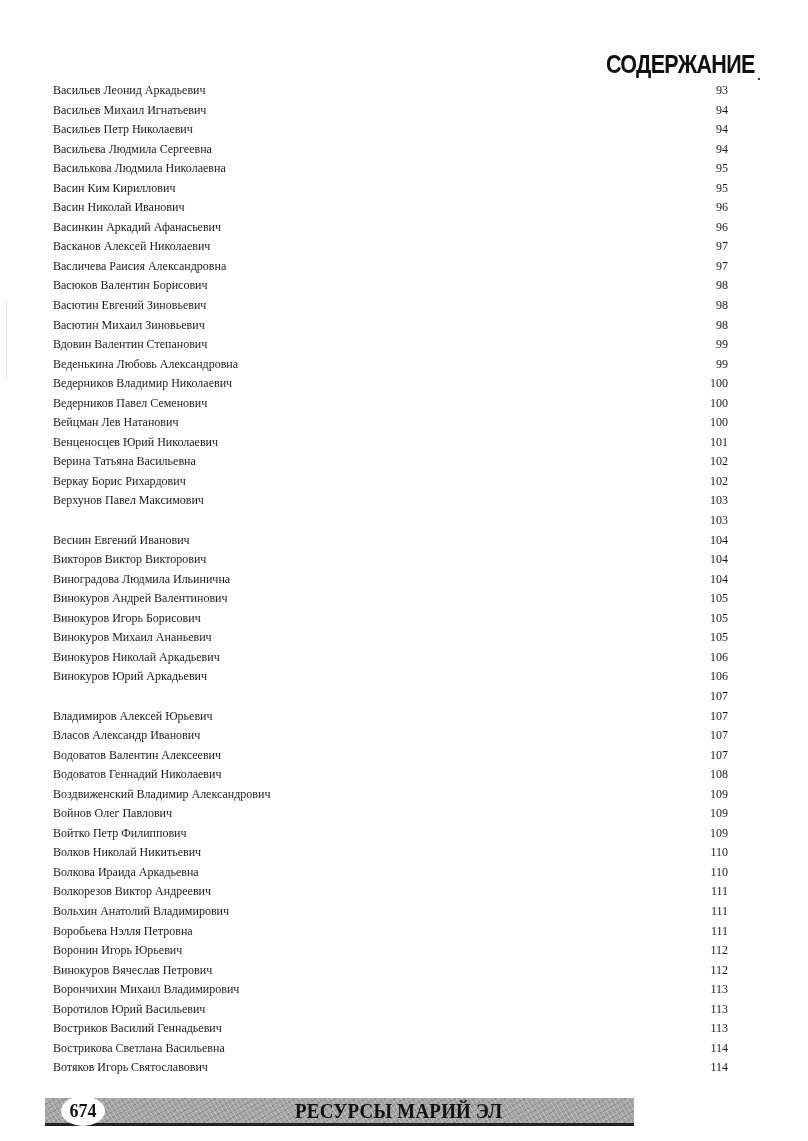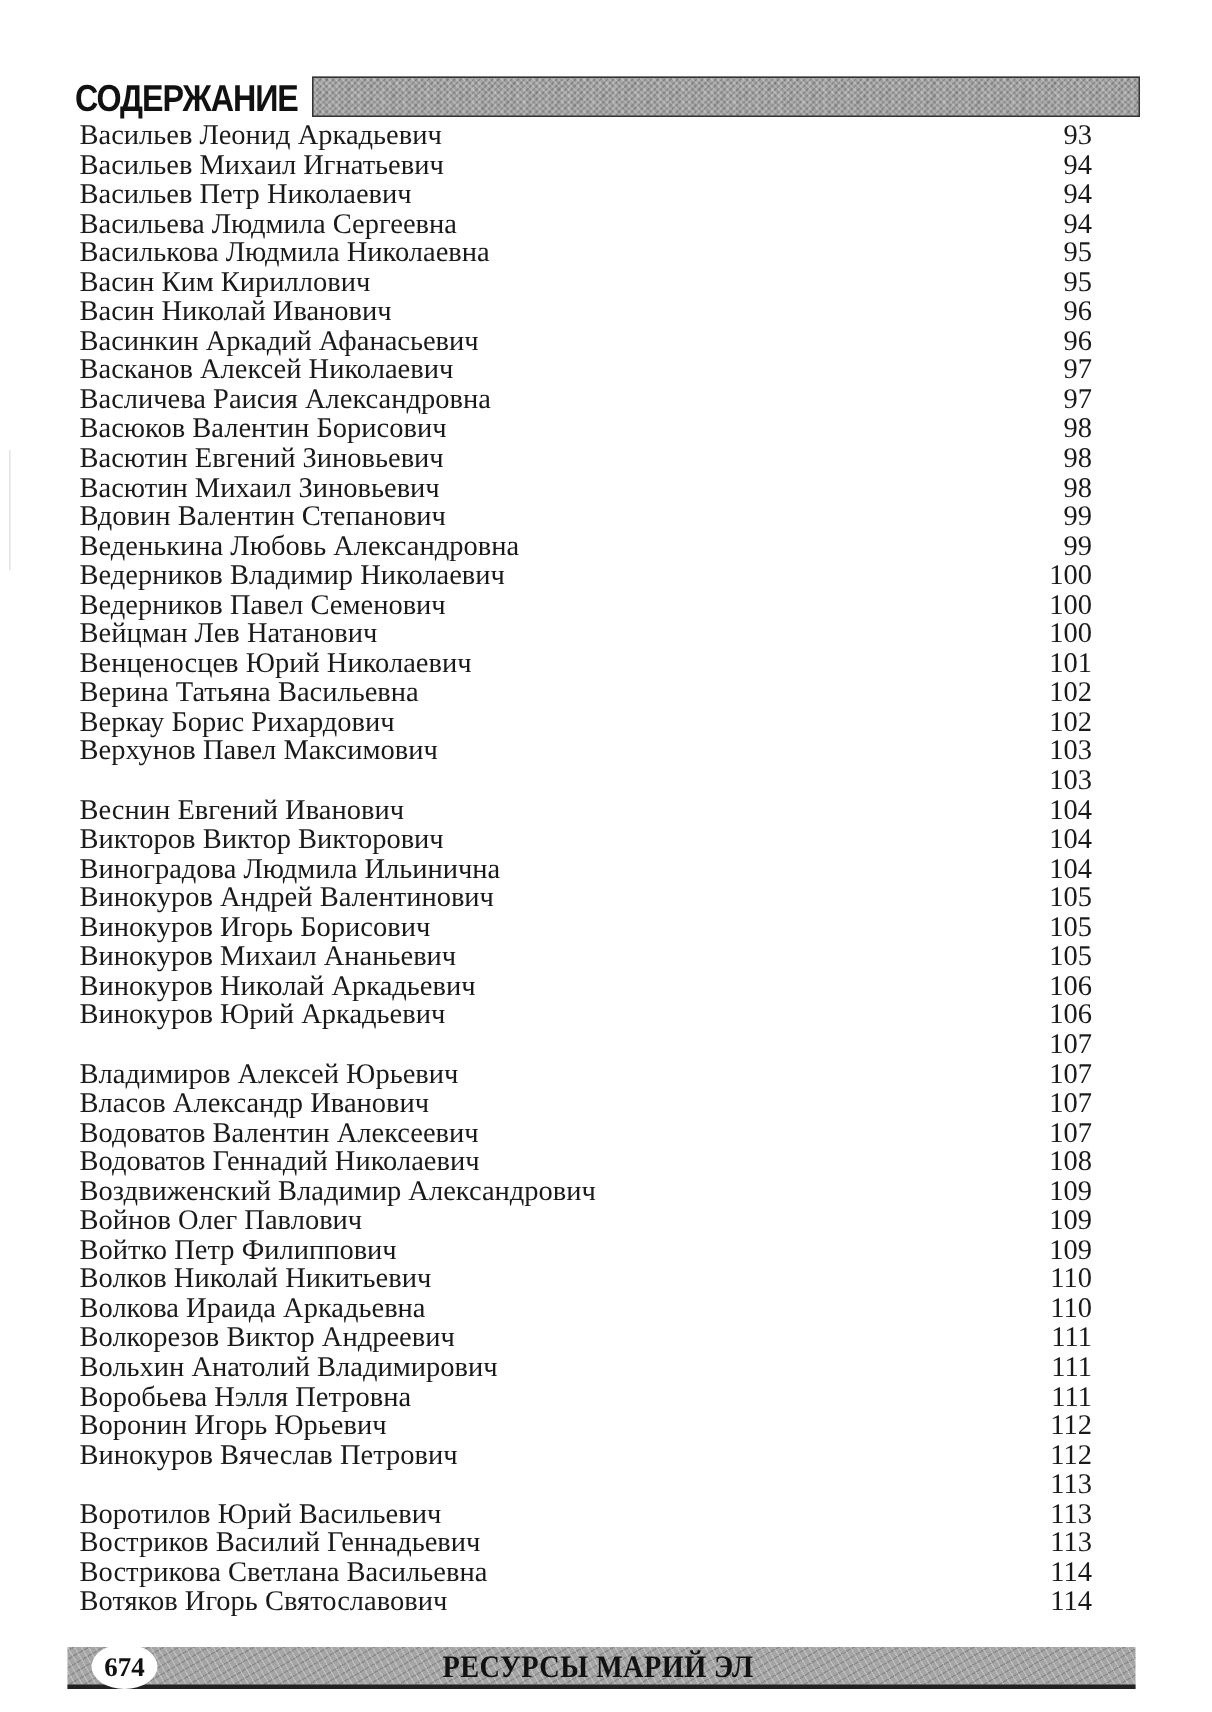--- a/index.html
+++ b/index.html
@@ -16,20 +16,21 @@
     color: #1a1a1a;
   }
   .header {
     position: absolute;
     left: 50px;
     top: 50px;
     width: 710px;
     height: 30px;
     display: flex;
     align-items: flex-end;
+    flex-direction: column;
   }
   .header-title {
     font-family: "Liberation Sans", sans-serif;
     font-weight: bold;
     font-size: 25px;
     letter-spacing: -0.8px;
     line-height: 28px;
     color: #111;
     transform: scaleX(0.86);
     transform-origin: left bottom;
@@ -51,40 +52,40 @@
   .toc {
     position: absolute;
     left: 53px;
     top: 81px;
     width: 680px;
   }
   .toc-row {
     position: relative;
     height: 19.55px;
     line-height: 19.55px;
-    font-size: 19px;
+    font-size: 12px;
     white-space: nowrap;
     text-decoration: underline;
   }
   .toc-name {
     position: absolute;
     left: 0;
     top: 0;
   }
   .toc-page {
     position: absolute;
     right: 5px;
     top: 0;
     text-align: right;
   }
   .footer {
     position: absolute;
     left: 45px;
     top: 1098px;
-    width: 712px;
+    width: 589px;
     height: 28px;
   }
   .footer-bar {
     position: absolute;
     left: 0;
     top: 0;
     right: 0;
     height: 25px;
     background-color: #a5a5a5;
     background-image:
@@ -314,20 +315,21 @@
     </div>
     <div class="toc-row">
       <span class="toc-name">Воронин Игорь Юрьевич</span>
       <span class="toc-page">112</span>
     </div>
     <div class="toc-row">
       <span class="toc-name">Винокуров Вячеслав Петрович</span>
       <span class="toc-page">112</span>
     </div>
     <div class="toc-row">
+      <span class="toc-name">Ворончихин Михаил Владимирович</span>
       <span class="toc-page">113</span>
     </div>
     <div class="toc-row">
       <span class="toc-name">Воротилов Юрий Васильевич</span>
       <span class="toc-page">113</span>
     </div>
     <div class="toc-row">
       <span class="toc-name">Востриков Василий Геннадьевич</span>
       <span class="toc-page">113</span>
     </div>

